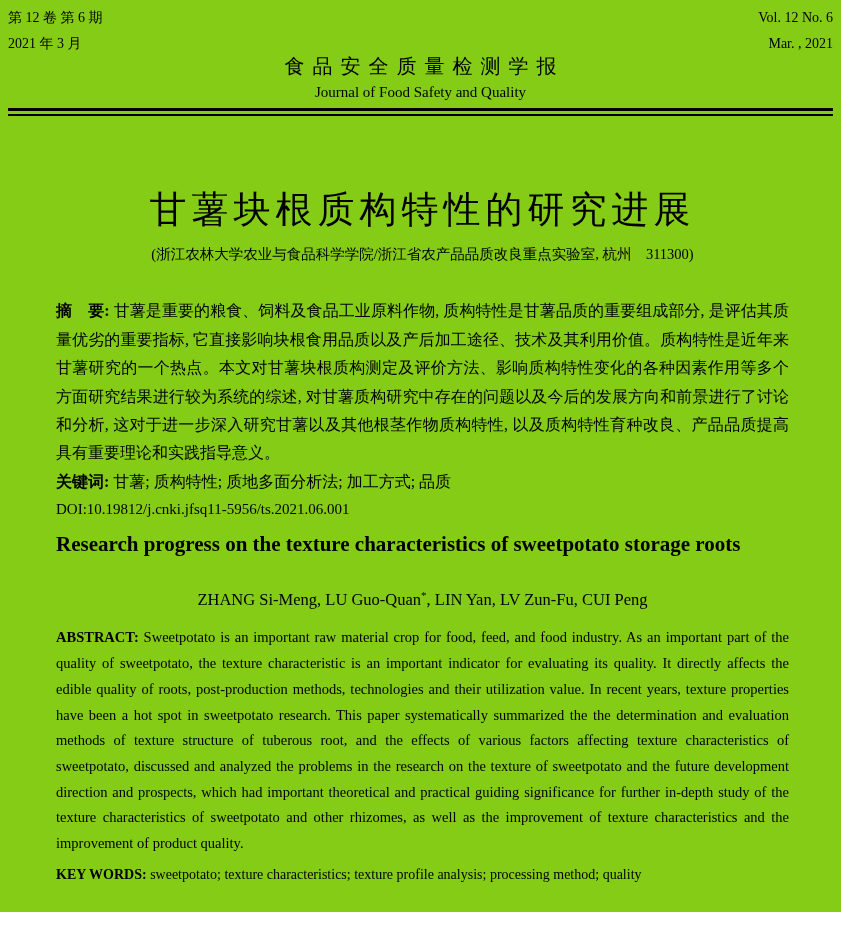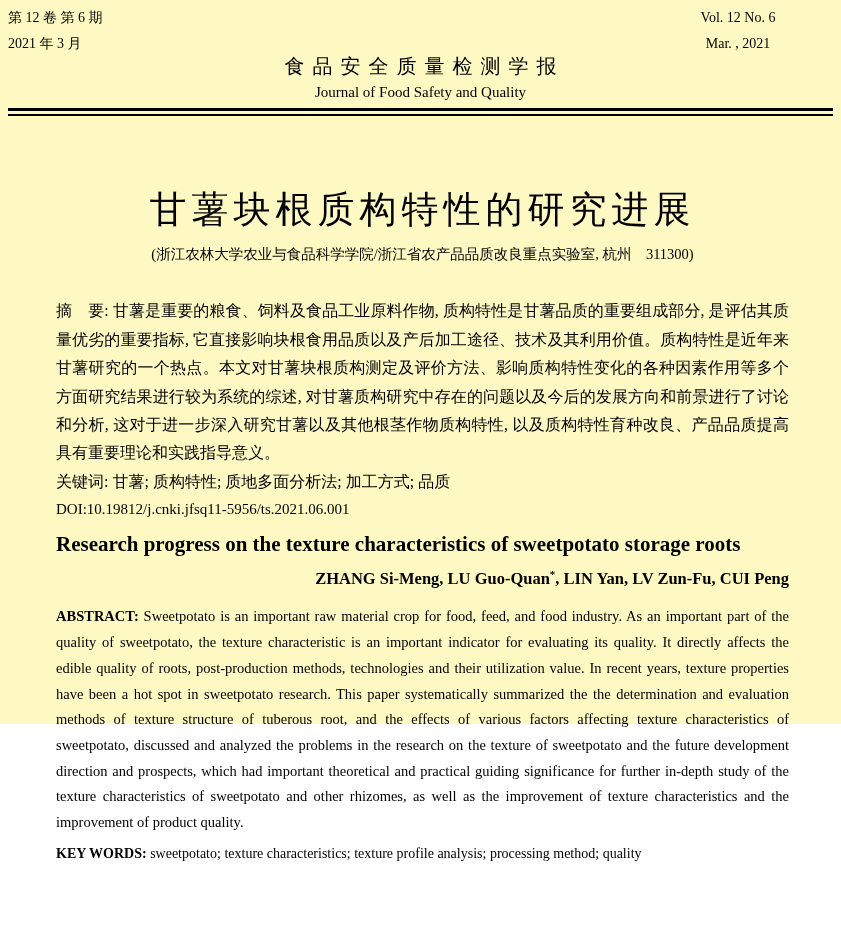--- a/index.html
+++ b/index.html
@@ -8,31 +8,31 @@
     background: #ffffff;
   }
   body {
     width: 841px;
     height: 948px;
     overflow: hidden;
     color: #000;
     font-family: "Liberation Serif", "DejaVu Serif", serif;
     -webkit-font-smoothing: antialiased;
   }
-  .page { width: 841px; height: 724px; background: #fef9c3; }
+  .page { width: 841px; height: 912px; background: #84cc16; }
 
   
   .hdr {
     display: flex;
     align-items: flex-start;
     padding: 5px 8px 0 8px;
   }
   .hdr-left  { width: 190px; font-size: 14px; line-height: 26px; text-align: left; }
   .hdr-center{ flex: 1; text-align: center; margin-top: 48px; }
-  .hdr-right { width: 190px; font-size: 14px; line-height: 26px; text-align: center; }
+  .hdr-right { width: 190px; font-size: 14px; line-height: 26px; text-align: right; }
   .hdr-center .jtitle-cn {
     font-size: 20px; line-height: 26px; letter-spacing: 8px;
     text-indent: 8px; white-space: nowrap;
   }
   .hdr-center .jtitle-en { font-size: 15px; line-height: 26px; }
   .double-rule {
     margin: 3px 8px 0 8px;
     height: 3px;
     border-top: 3px solid #000;
     border-bottom: 2px solid #000;
@@ -64,44 +64,44 @@
     margin-top: 13px;
     text-align: center;
     font-size: 14.5px;
   }
   .abstract-cn {
     margin: 33px 0 0 0;
     font-size: 16px;
     line-height: 28.4px;
     text-align: justify;
   }
-  .abstract-cn b, .keywords-cn b { font-weight: normal; }
+  .abstract-cn b, .keywords-cn b { font-weight: bold; }
   .keywords-cn {
     margin: 0;
     font-size: 16px;
     line-height: 28.4px;
     text-align: left;
   }
   .doi-line {
     margin: 0;
     font-size: 15px;
     line-height: 26px;
   }
 
   .title-en {
     margin: 10px 0 0 0;
     font-size: 21px;
     font-weight: bold;
     line-height: 1.2;
   }
   .authors-en {
-    margin-top: 12px;
-    text-align: right;
+    margin-top: 33px;
+    text-align: center;
     font-size: 16.5px;
-    font-weight: bold;
+    font-weight: normal;
   }
   .affil-en {
     margin-top: 13px;
     text-align: center;
     font-style: italic;
     font-size: 14px;
     line-height: 22px;
   }
   .abstract-en {
     margin: 15px 0 5px 0;

